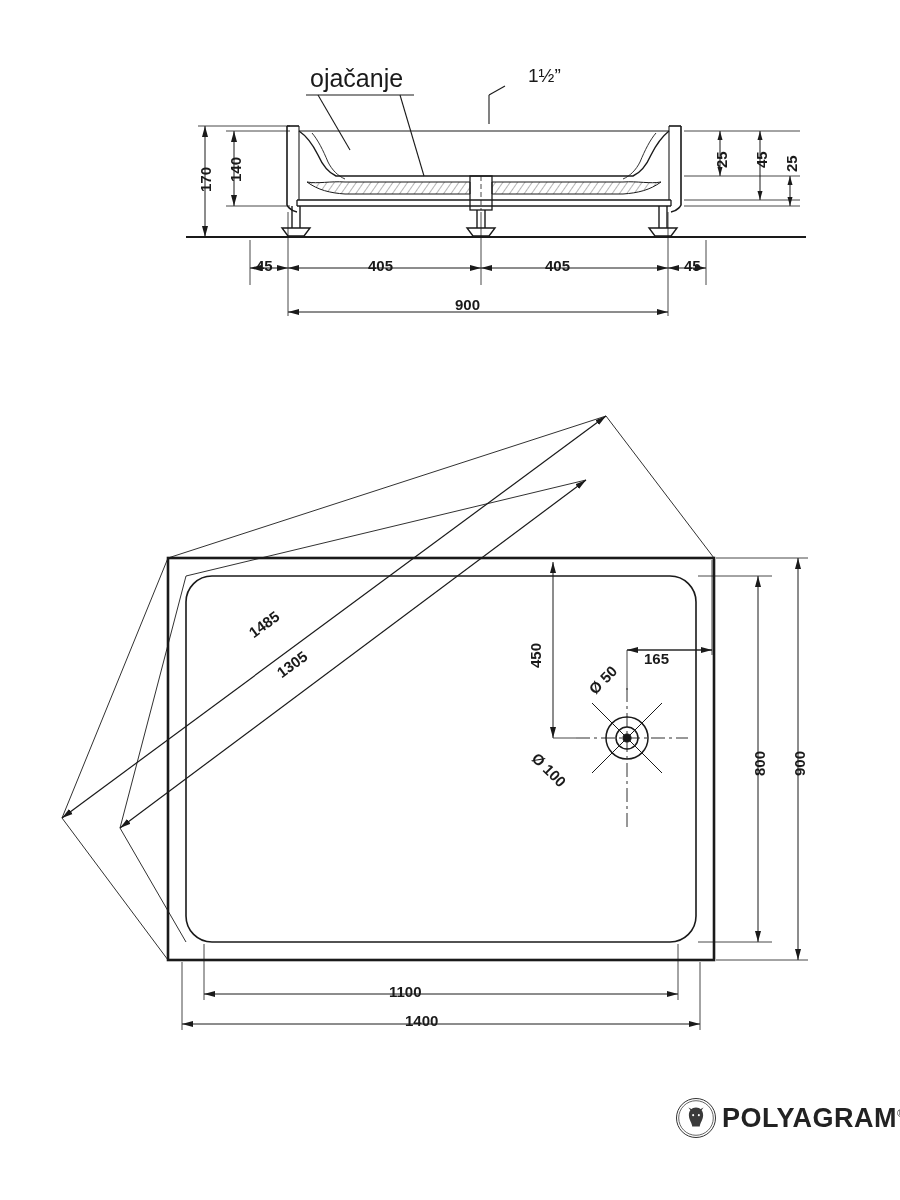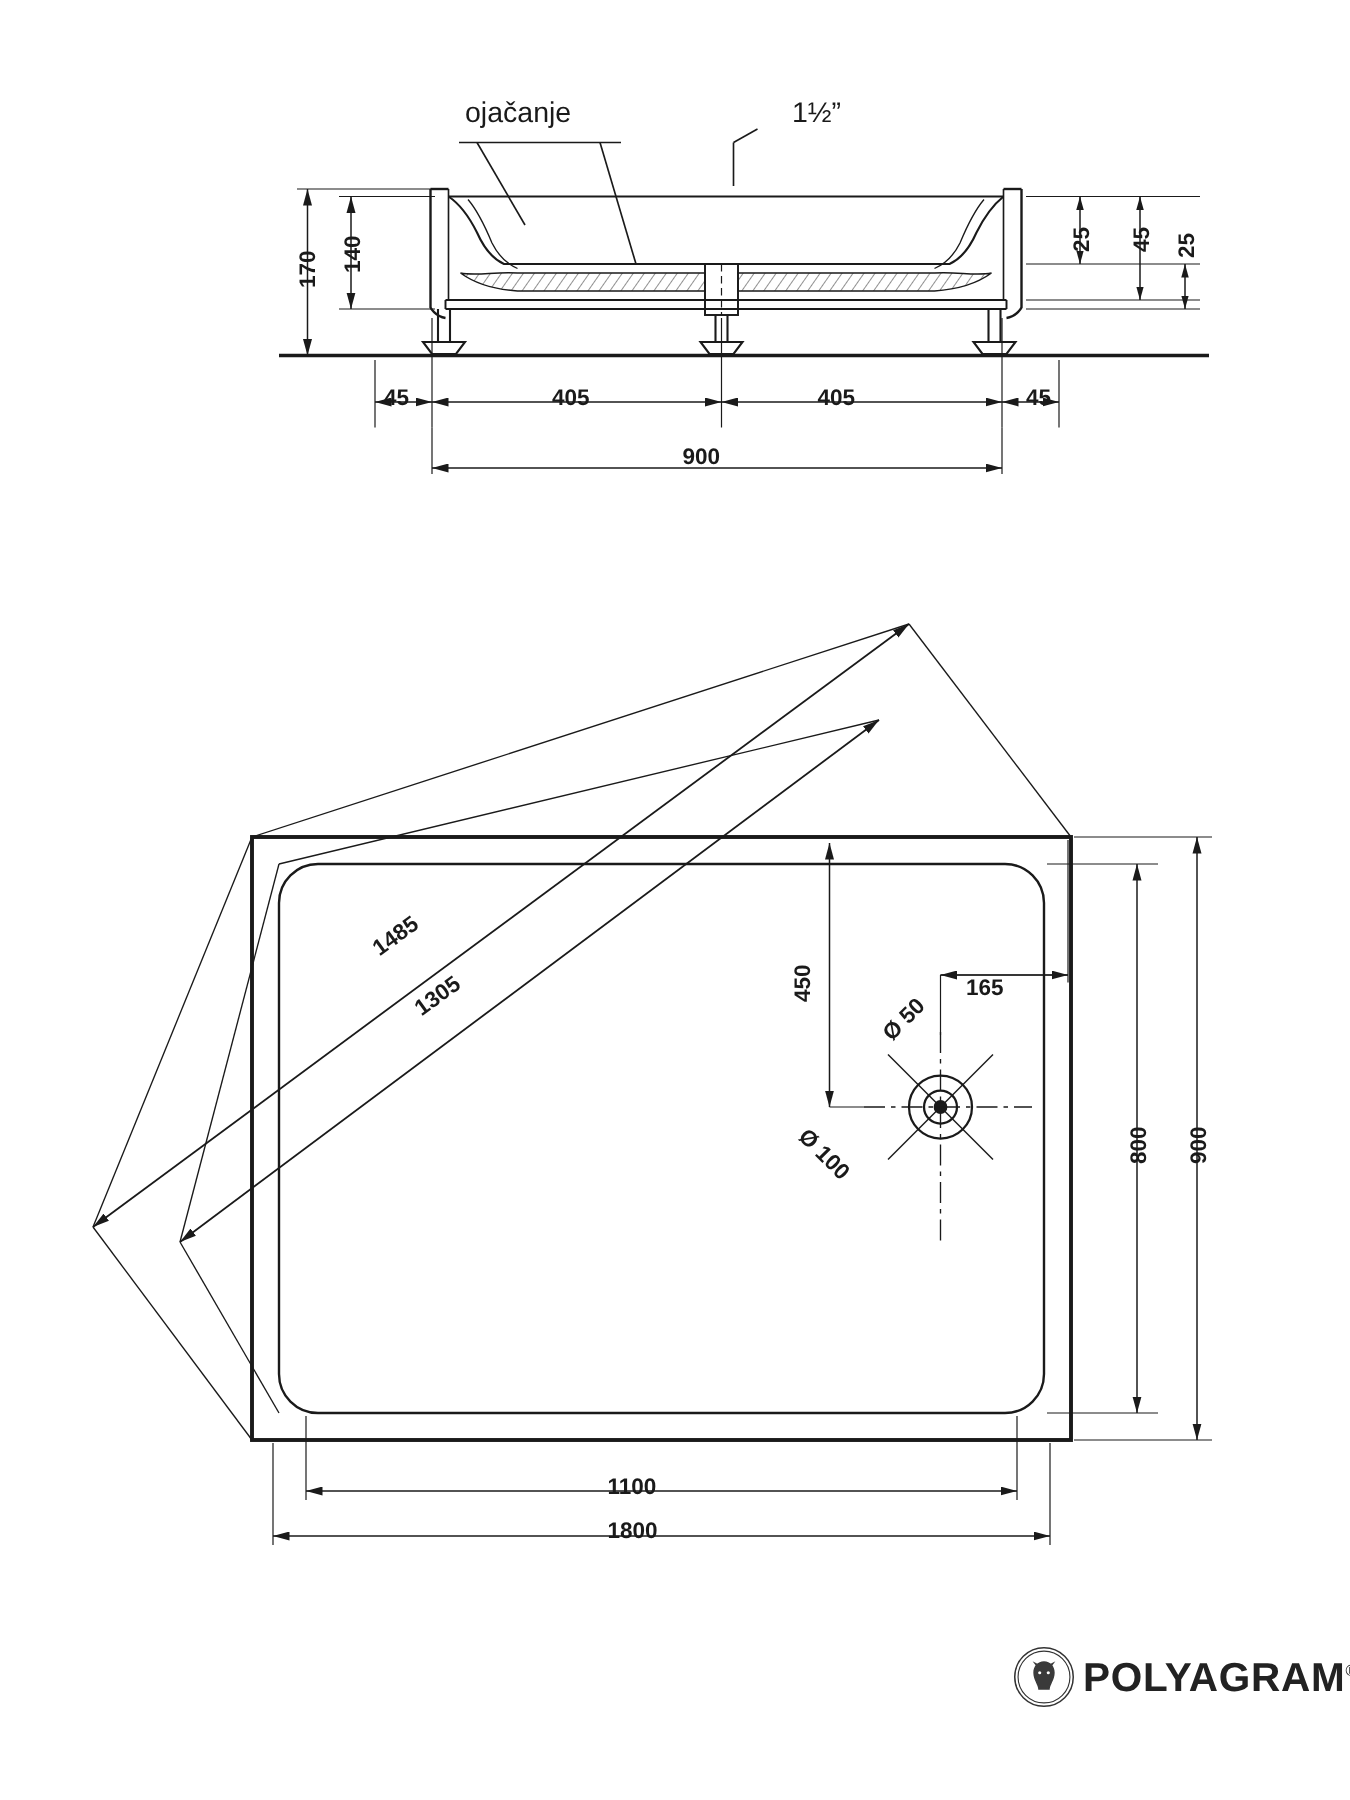--- a/index.html
+++ b/index.html
@@ -240,21 +240,21 @@
     <g fill="none" stroke="#1a1a1a" stroke-width="1">
       <line x1="204" y1="944" x2="204" y2="1000" stroke-width="0.8"></line>
       <line x1="678" y1="944" x2="678" y2="1000" stroke-width="0.8"></line>
       <line x1="182" y1="962" x2="182" y2="1030" stroke-width="0.8"></line>
       <line x1="700" y1="962" x2="700" y2="1030" stroke-width="0.8"></line>
       <line x1="204" y1="994" x2="678" y2="994" marker-start="url(#arrB)" marker-end="url(#arrF)"></line>
       <line x1="182" y1="1024" x2="700" y2="1024" marker-start="url(#arrB)" marker-end="url(#arrF)"></line>
     </g>
   </svg>
 
-  <div class="lbl plain" style="left:310px; top:66px; font-size:19px;">ojačanje</div>
+  <div class="lbl plain" style="left:310px; top:66px; font-size:25px;">ojačanje</div>
   <div class="lbl plain" style="left:528px; top:66px; font-size:19px;">1½”</div>
 
   <div class="lbl rot90" style="left:198px; top:192px;">170</div>
   <div class="lbl rot90" style="left:228px; top:182px;">140</div>
   <div class="lbl rot90" style="left:714px; top:168px;">25</div>
   <div class="lbl rot90" style="left:754px; top:168px;">45</div>
   <div class="lbl rot90" style="left:784px; top:172px;">25</div>
 
   <div class="lbl" style="left:256px; top:258px;">45</div>
   <div class="lbl" style="left:368px; top:258px;">405</div>
@@ -266,22 +266,22 @@
   <div class="lbl" style="left:274px; top:668px; transform:rotate(-36deg); transform-origin:left top;">1305</div>
 
   <div class="lbl rot90" style="left:528px; top:668px;">450</div>
   <div class="lbl" style="left:644px; top:627px;margin-top:24px;">165</div>
   <div class="lbl" style="left:586px; top:686px; transform:rotate(-45deg); transform-origin:left top;">Ø 50</div>
   <div class="lbl" style="left:540px; top:750px; transform:rotate(45deg); transform-origin:left top;">Ø 100</div>
 
   <div class="lbl rot90" style="left:752px; top:776px;">800</div>
   <div class="lbl rot90" style="left:792px; top:776px;">900</div>
 
-  <div class="lbl" style="left:405px; top:984px;">1100</div>
-  <div class="lbl" style="left:405px; top:1013px;">1800</div>
+  <div class="lbl" style="left:389px; top:984px;">1100</div>
+  <div class="lbl" style="left:405px; top:1013px;">1400</div>
 
   <div class="brandwrap">
     <span class="logo-circle">
       <svg viewBox="0 0 40 40" width="38" height="38" class="ring-text">
         <circle cx="20" cy="20" r="18.2" fill="none" stroke="#333" stroke-width="0.8"></circle>
         <path d="M20,9 c4.5,0 7.5,3.5 7.5,8 c0,5 -3.5,8.5 -3.5,12 l-8,0 c0,-3.5 -3.5,-7 -3.5,-12 c0,-4.5 3,-8 7.5,-8 z" fill="#3a3a3a"></path>
         <path d="M15,13 l-3,-4 l4,2 z" fill="#3a3a3a"></path>
         <path d="M25,13 l3,-4 l-4,2 z" fill="#3a3a3a"></path>
         <circle cx="17" cy="17" r="1.1" fill="#ffffff"></circle>
         <circle cx="23" cy="17" r="1.1" fill="#ffffff"></circle>

